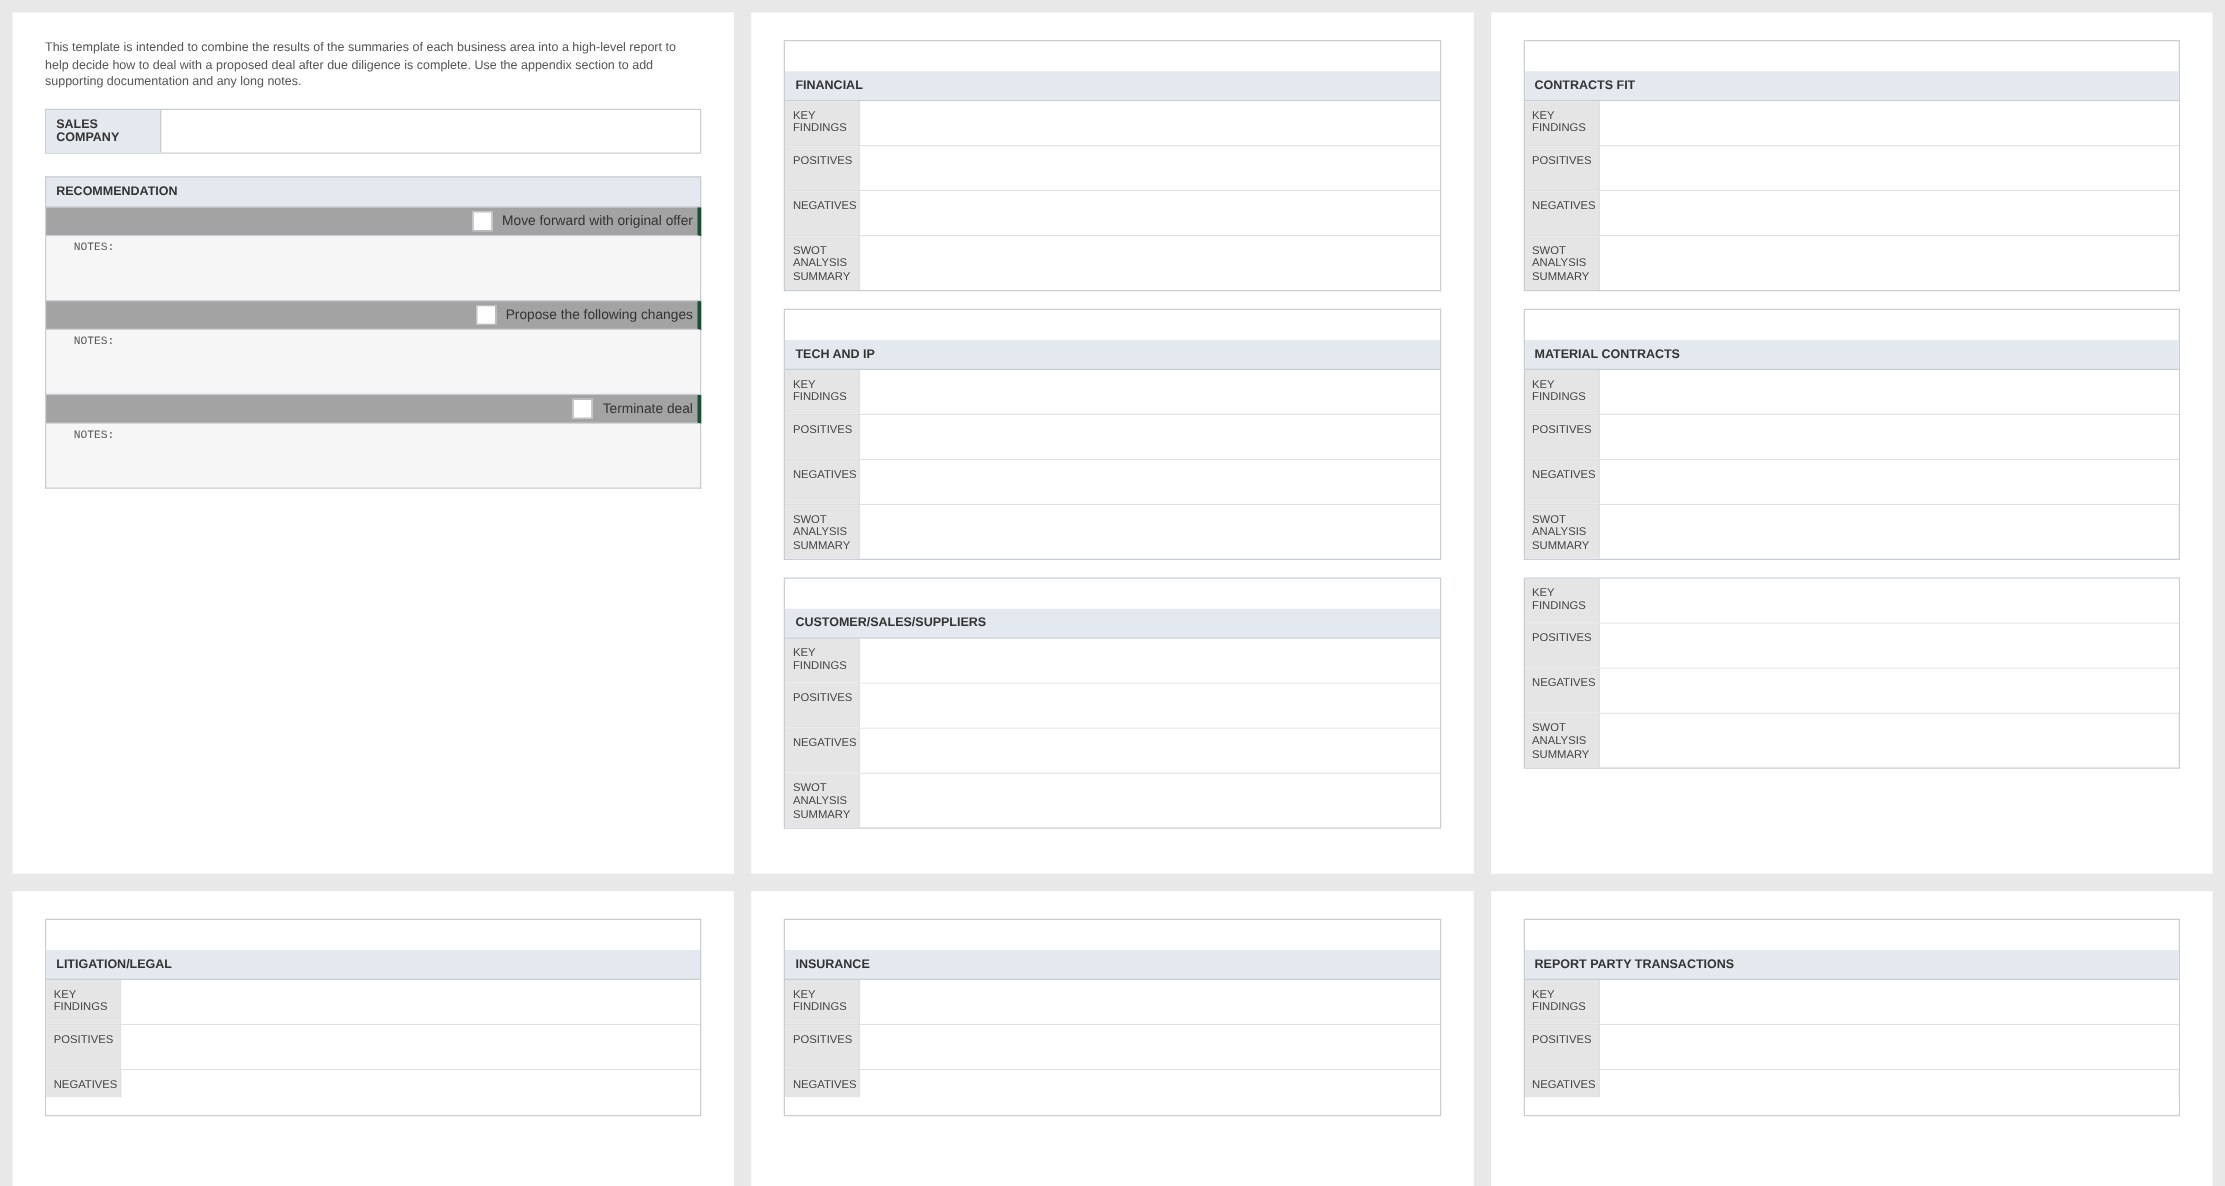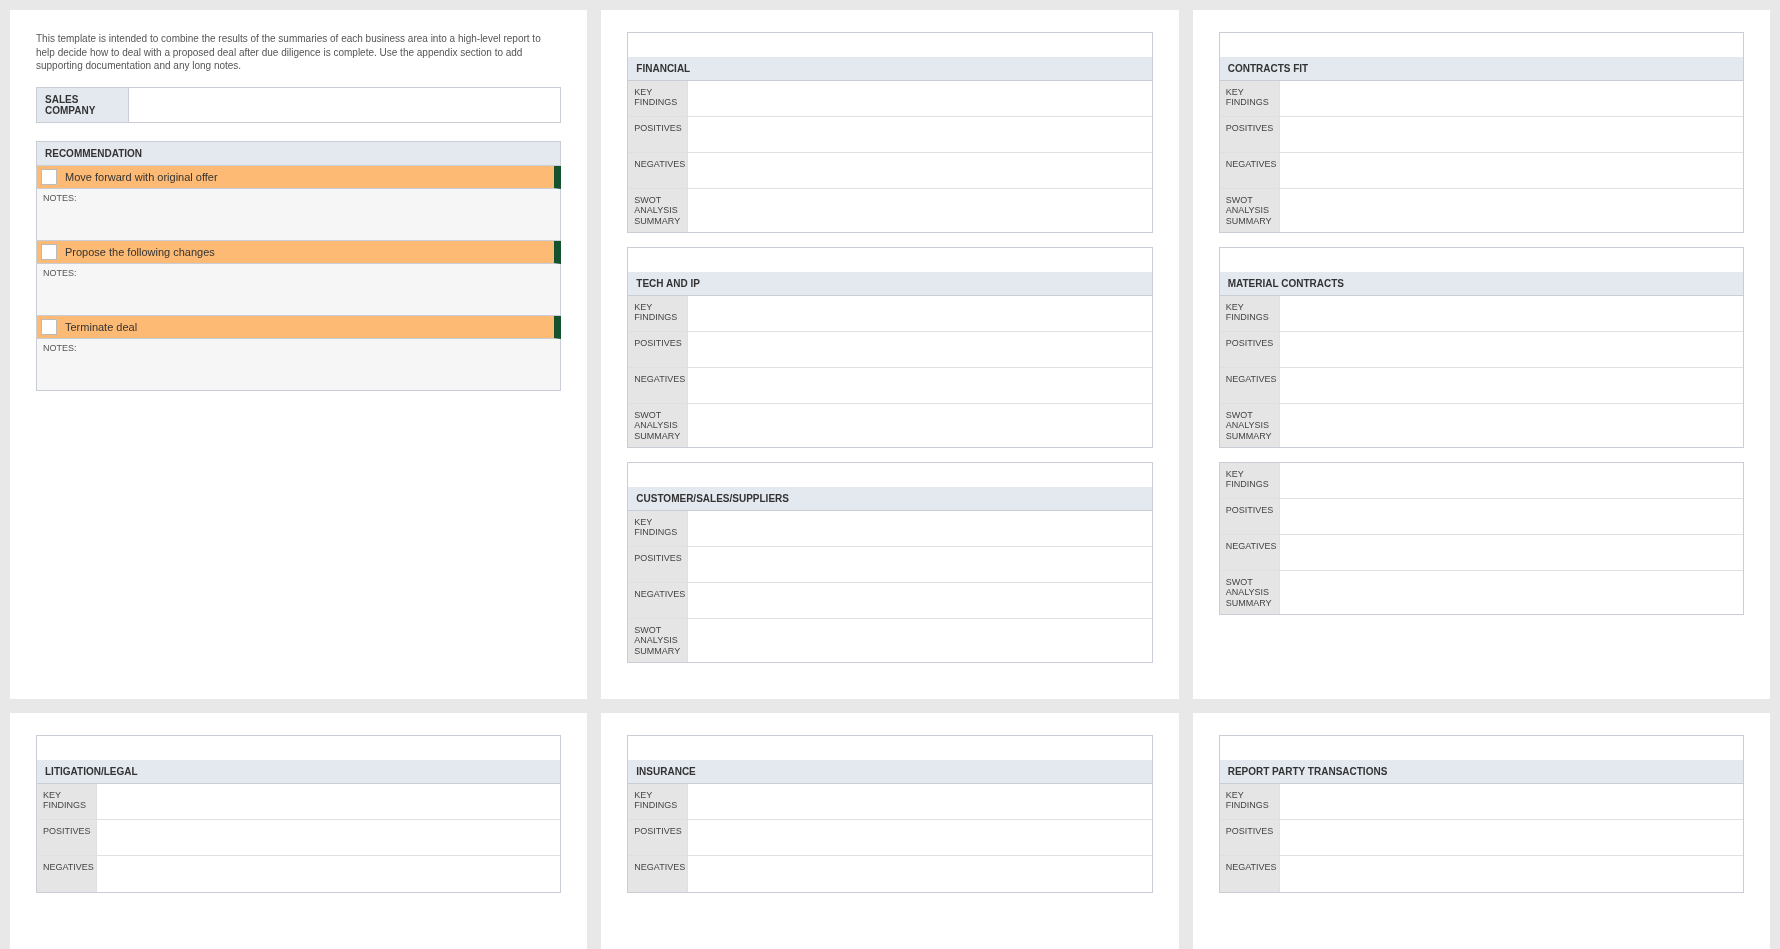--- a/index.html
+++ b/index.html
@@ -50,62 +50,64 @@
   .rec-header {
     background: #e4e8ef;
     border: 1px solid #c8cdd6;
     font-size: 10px;
     font-weight: 700;
     padding: 6px 8px;
   }
   .rec-option {
     display: flex;
     align-items: center;
-    background: #fdba74;
+    background: #a3a3a3;
     border-left: 1px solid #c8cdd6;
-    border-right: 7px solid #14532d;
+    border-right: 3px solid #14532d;
     border-bottom: 1px solid #c8cdd6;
     padding: 3px 4px;
+    justify-content: flex-end;
   }
   .rec-check {
     width: 16px;
     height: 16px;
     background: #fff;
     border: 1px solid #bbb;
     margin-right: 8px;
   }
   .rec-text { font-size: 11px; color: #333; }
   .notes-block {
     border-left: 1px solid #c8cdd6;
     border-right: 1px solid #c8cdd6;
     border-bottom: 1px solid #c8cdd6;
     background: #f6f6f6;
     font-size: 9px;
     color: #555;
-    padding: 4px 6px;
+    padding: 4px 22px;
     height: 52px;
+    font-family: Liberation Mono, monospace;
   }
   .section-table {
     border: 1px solid #c8cdd6;
     margin-bottom: 14px;
   }
   .section-header {
     background: #e4e8ef;
     font-size: 10px;
     font-weight: 700;
     padding: 6px 8px;
     border-bottom: 1px solid #c8cdd6;
     margin-top: 24px;
   }
   .section-row {
     display: flex;
     border-bottom: 1px solid #e0e0e0;
     min-height: 36px;
   }
-  .section-row:last-child { border-bottom: none; }
+  .section-row:last-child { border-bottom: none; flex-direction: column; }
   .row-label {
     width: 60px;
     font-size: 9px;
     color: #444;
     padding: 6px 6px;
     background: #e5e5e5;
     border-right: 1px solid #e0e0e0;
     line-height: 1.15;
   }
   .row-value { flex: 1; background: #fff; }

